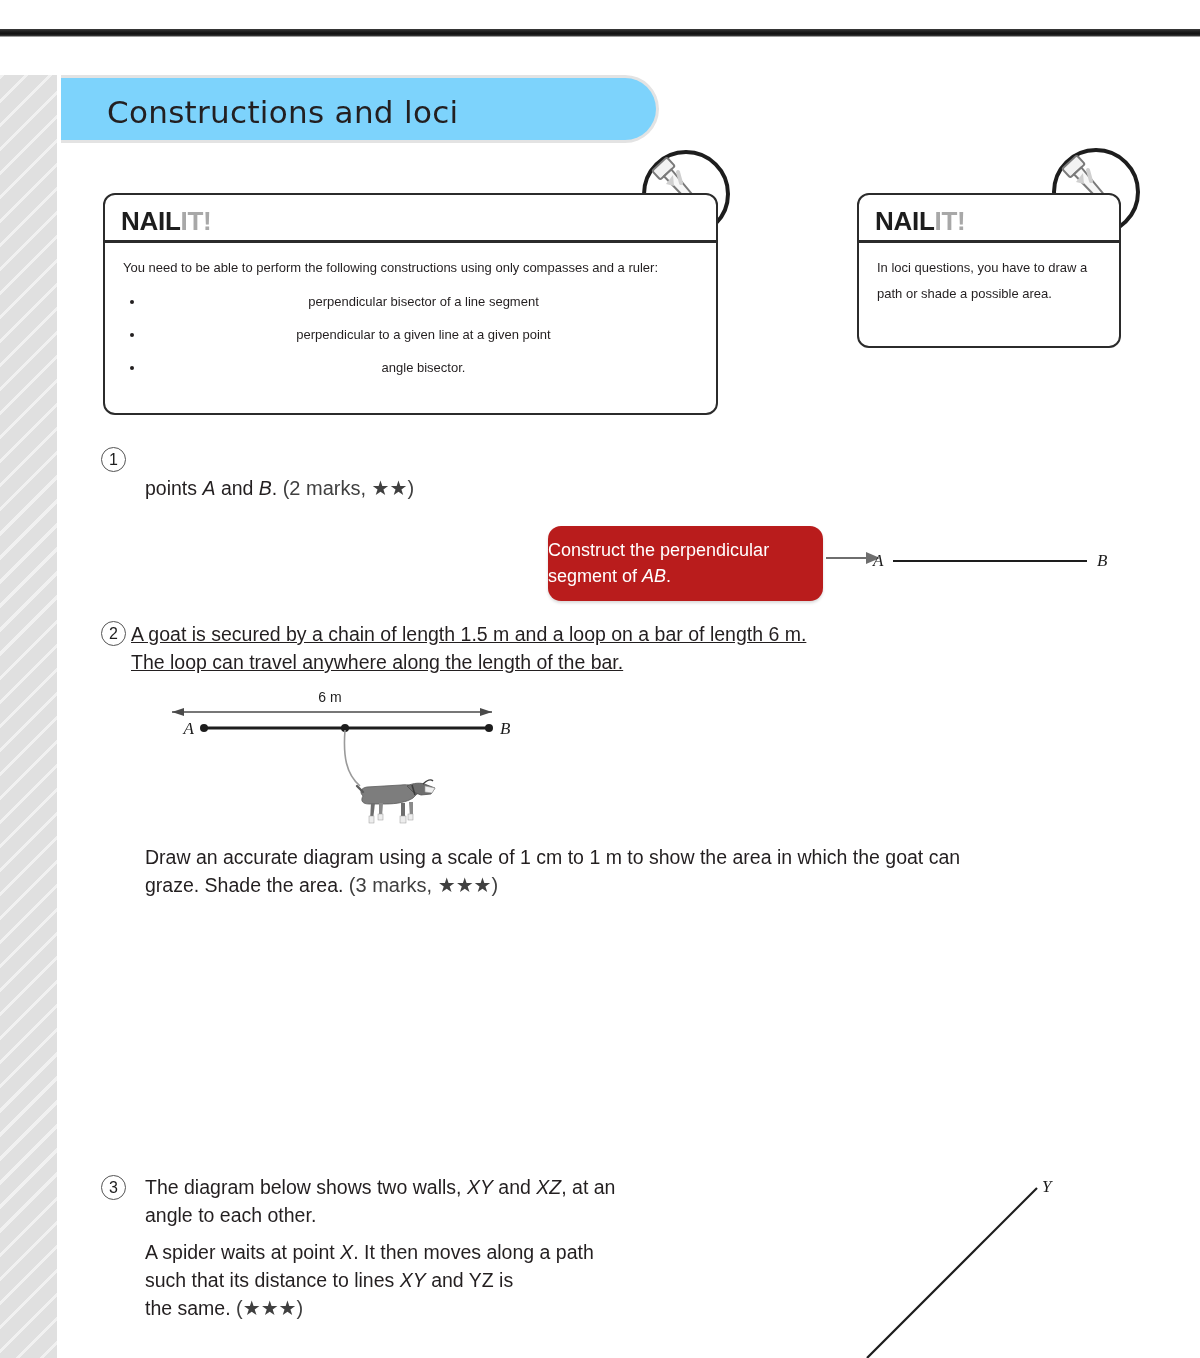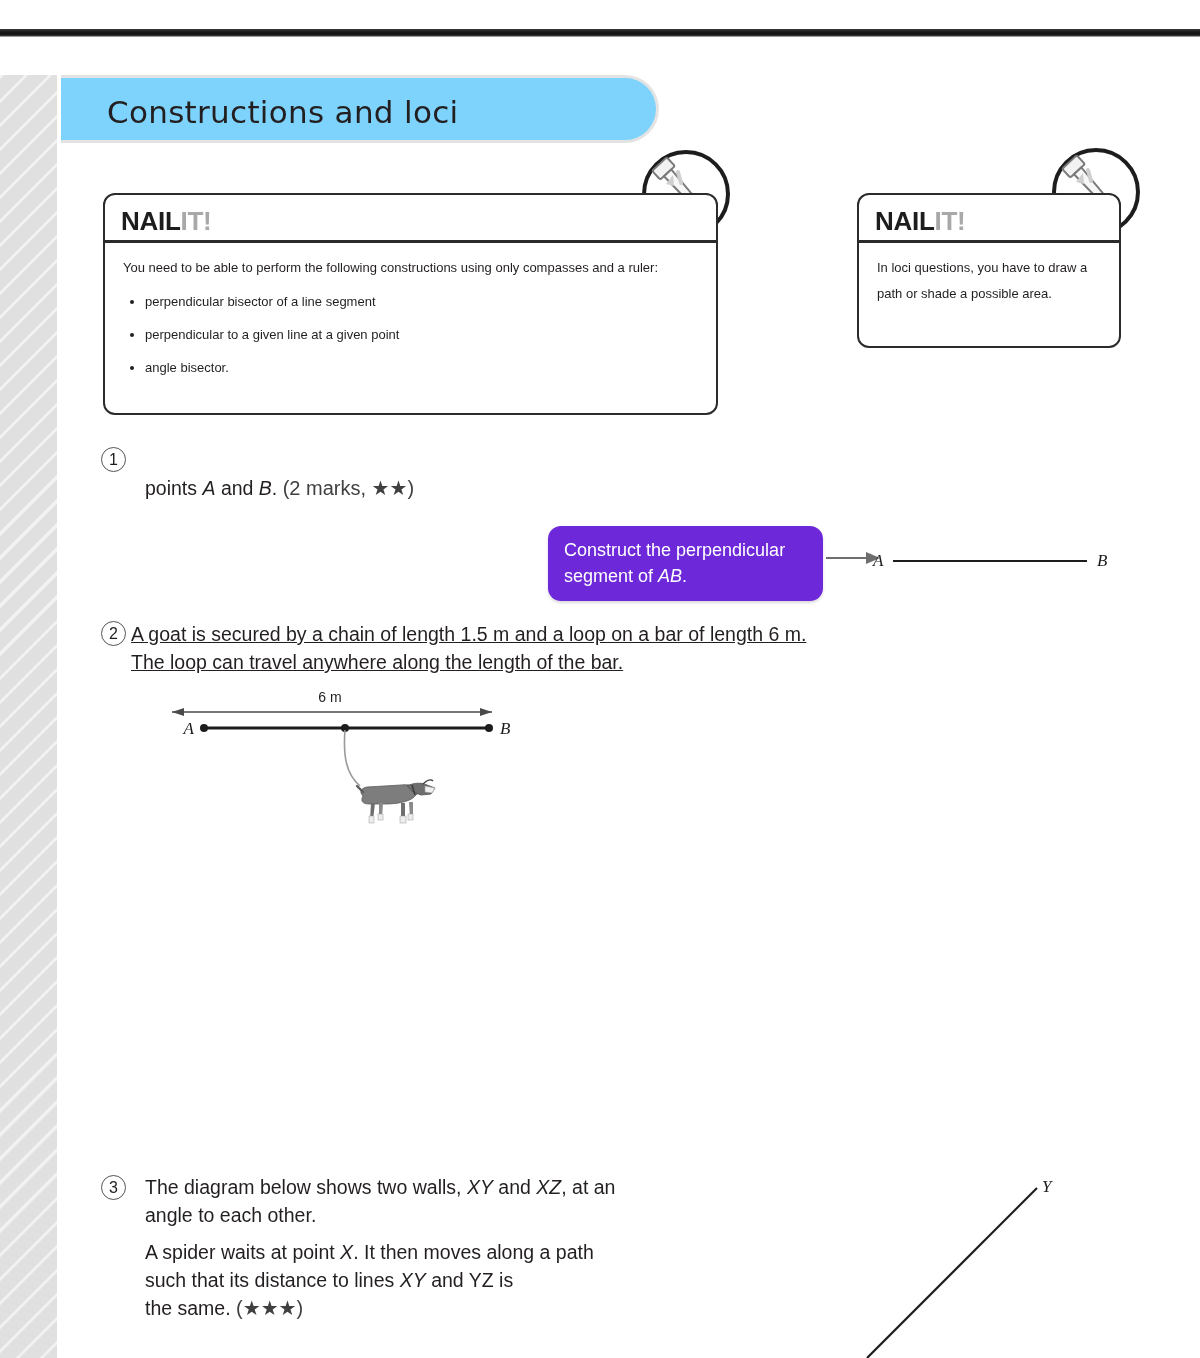--- a/index.html
+++ b/index.html
@@ -52,21 +52,21 @@
   }
   .nail-head .dark { color: #1d1d1d; }
   .nail-head .grey { color: #a8a8a8; }
   .nailit .divider {
     position: absolute; left: 0; right: 0; height: 2.5px; background: #2b2b2b;
   }
   .nailit .body {
     position: absolute; left: 18px; right: 14px;
     font-size: 13px; line-height: 26px; color: #231f20;
   }
-  .nailit ul { margin: 8px 0 0 0; padding: 0 0 0 22px; }
+  .nailit ul { margin: 8px 0 0 0; padding: 0 0 0 22px; text-align: center; }
   .nailit li { margin-bottom: 7px; }
 
   
   .nail-icon { position: absolute; }
   .nail-icon svg { display: block; }
 
   
   .qnum {
     position: absolute; width: 25px; height: 25px; border-radius: 50%;
     border: 1.6px solid #545454; color: #1d1d1d;
@@ -74,22 +74,22 @@
     font-family: "Liberation Sans", sans-serif;
   }
   .qtext {
     position: absolute; font-size: 19.5px; line-height: 28px; color: #231f20;
   }
   .marks { color: #404040; font-size: 20px; }
   .ital { font-style: italic; }
 
   
   .callout {
-    position: absolute; background: #6d28d9; color: #fff;
-    border-radius: 13px; padding: 11px 16px 12px 16px;
+    position: absolute; background: #b91c1c; color: #fff;
+    border-radius: 13px; padding: 11px 16px 12px 0;
     font-size: 18px; line-height: 26px;
     box-shadow: 0 2px 3px rgba(0,0,0,0.15);
   }
   .callout-arrow { position: absolute; }
 
   
   .diagram { position: absolute; }
   .diagram svg { display: block; }
   .lbl { font-family: "Liberation Serif", serif; font-style: italic; font-size: 17px; fill: #1d1d1d; }
   .dimlbl { font-family: "Liberation Sans", sans-serif; font-size: 14px; fill: #1d1d1d; }
@@ -223,20 +223,25 @@
         <path d="M52 20 L53 36 L56 36 L56 20 Z" fill="#8a8a8a"></path>
 
         <rect x="12" y="34" width="5" height="7" fill="#ededed" stroke="#9a9a9a" stroke-width="0.5"></rect>
         <rect x="21" y="32" width="5" height="6" fill="#ededed" stroke="#9a9a9a" stroke-width="0.5"></rect>
         <rect x="43" y="34" width="6" height="7" fill="#ededed" stroke="#9a9a9a" stroke-width="0.5"></rect>
         <rect x="51" y="32" width="5" height="6" fill="#ededed" stroke="#9a9a9a" stroke-width="0.5"></rect>
       </g>
     </svg>
   </div>
 
+  <div class="qtext" style="left:88px; top:843px; width:960px;">
+    <span>Draw an accurate diagram using a scale of 1 cm to 1 m to show the area in which the goat can</span><br>
+    <span>graze. Shade the area.</span>
+    <span class="marks">(3 marks, ★★★)</span>
+  </div>
 
   <div class="qnum" style="left:44px; top:1175px;">3</div>
   <div class="qtext" style="left:88px; top:1238px; width:620px;">
     <span>A spider waits at point </span><span class="ital">X</span><span>. It then moves along a path</span><br>
     <span>such that its distance to lines </span><span class="ital">XY</span><span> and YZ is</span><br>
     <span>the same.</span>
     <span class="marks">(★★★)</span>
   </div>
   <div class="qtext" style="left:88px; top:1173px; width:620px;">
     <span>The diagram below shows two walls, </span><span class="ital">XY</span><span> and </span><span class="ital">XZ</span><span>, at an</span><br>

